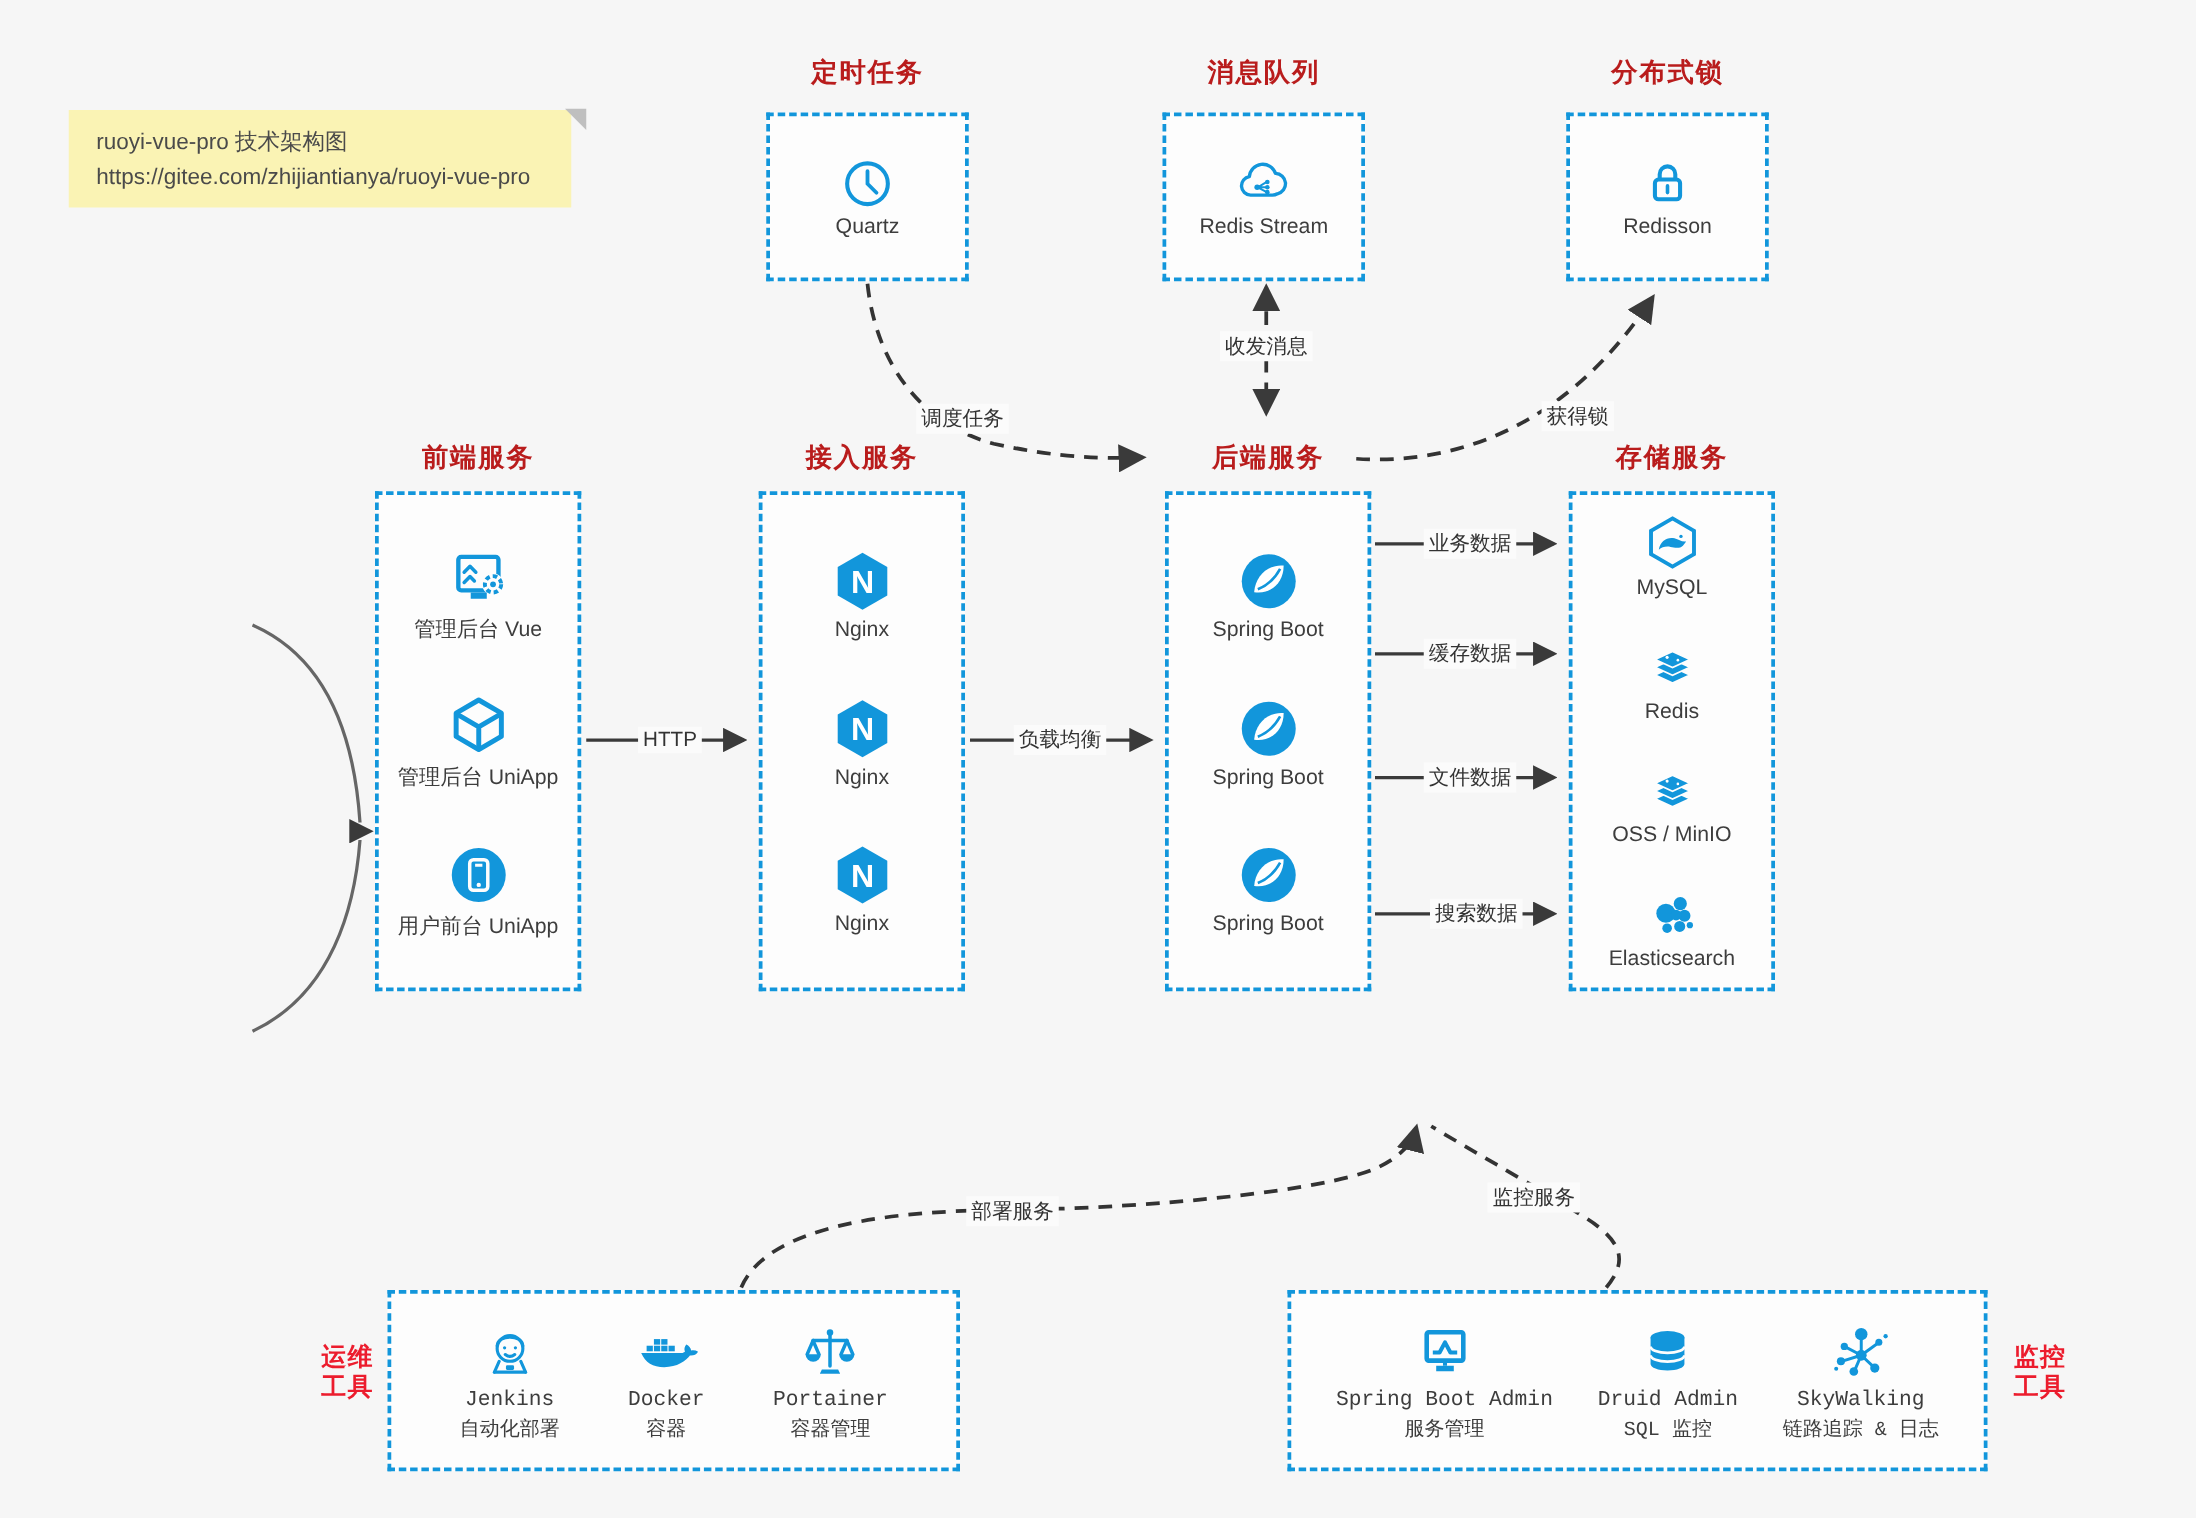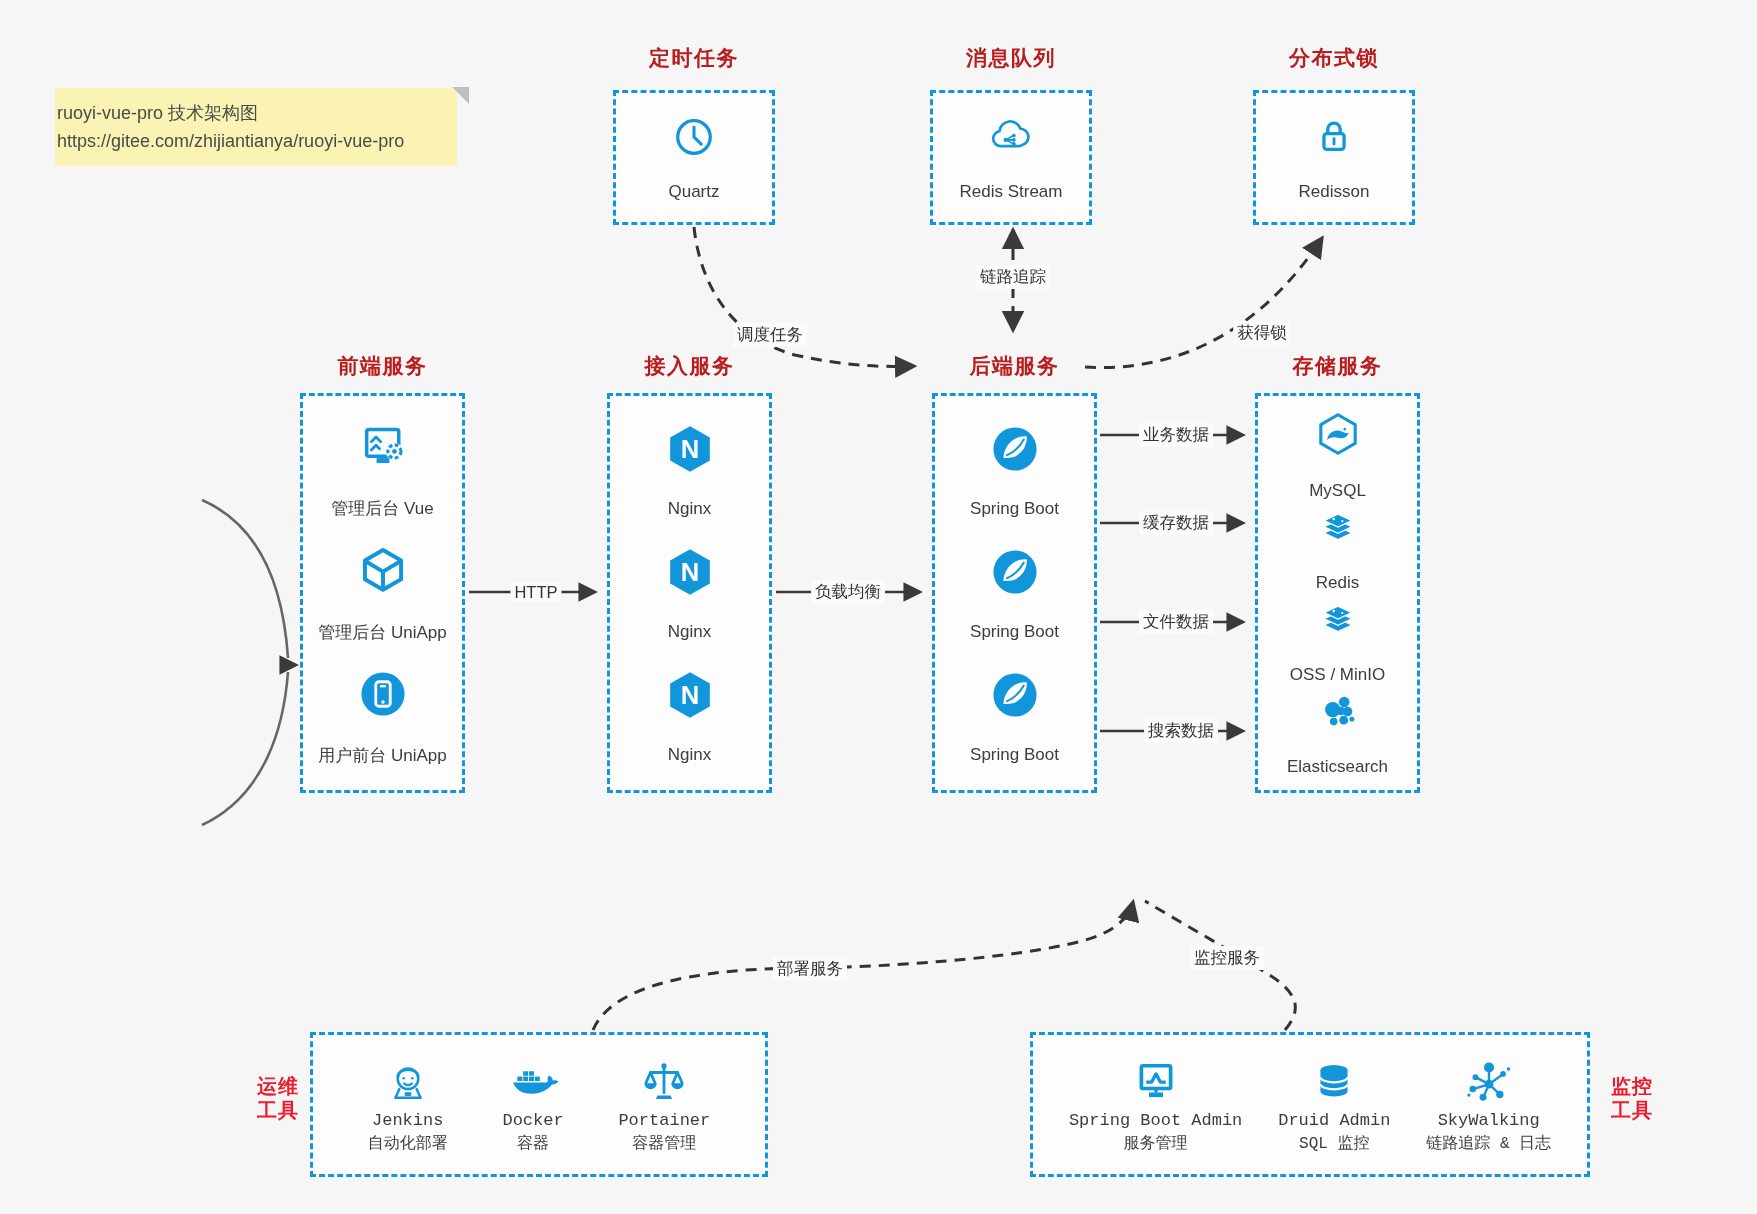--- a/index.html
+++ b/index.html
@@ -6,33 +6,33 @@
   .canvas{position:relative;width:1757px;height:1214px;background:#f6f6f6;
           font-family:"Liberation Sans","DejaVu Sans",sans-serif;overflow:hidden;}
   .overlay{position:absolute;left:0;top:0;width:1757px;height:1214px;pointer-events:none;z-index:3;}
   .dashed-box{position:absolute;border:3px dashed #1296DB;background:#fdfdfd;box-sizing:border-box;z-index:2;}
   .col-title{position:absolute;color:#b91c1c;font-weight:bold;font-size:21px;text-align:center;
              letter-spacing:1.5px;z-index:2;white-space:nowrap;}
   .side-label{position:absolute;color:#EC1C2D;font-weight:bold;font-size:20px;text-align:center;
               line-height:24px;z-index:2;letter-spacing:1px;}
   .vbox{display:flex;flex-direction:column;justify-content:space-evenly;height:100%;}
   .vbox4{display:flex;flex-direction:column;justify-content:space-between;height:100%;padding:13px 0;box-sizing:border-box;}
-  .node{display:flex;flex-direction:column;align-items:center;justify-content:center;gap:22px;}
+  .node{display:flex;flex-direction:column;align-items:center;justify-content:center;gap:1px;}
   .node-label{font-size:17px;color:#3d3d3d;white-space:nowrap;}
   .icon{color:#1296DB;display:block;}
   .icon svg{display:block;width:100%;height:100%;}.i46{width:46px;height:46px}.i50{width:50px;height:50px}
   .i52{width:52px;height:52px}.i56{width:56px;height:56px}
   .hbox{display:flex;flex-direction:row;justify-content:space-evenly;align-items:center;height:100%;}
   .tool{display:flex;flex-direction:column;align-items:center;gap:3px;font-family:Liberation Mono, monospace;}
   .tool .name{font-size:17px;color:#3d3d3d;white-space:nowrap;}
   .tool .desc{font-size:16px;color:#3d3d3d;white-space:nowrap;}
   .edge-label{position:absolute;transform:translate(-50%,-50%);font-size:16.5px;color:#333;
               background:#fbfbfb;padding:1px 4px;white-space:nowrap;z-index:4;}
   .note{position:absolute;left:55px;top:88px;width:402px;box-sizing:border-box;background:#faf3b4;
-        padding:11px 2px;z-index:2;}
+        padding:11px 22px;z-index:2;}
   .note .ln{font-size:18px;color:#4a4a4a;line-height:28px;white-space:nowrap;}
   .note-fold{position:absolute;right:-12px;top:-1px;width:0;height:0;
              border-top:17px solid #bfbfbf;border-left:17px solid transparent;}
   .client-box{position:absolute;border:3px dashed #1296DB;background:#fdfdfd;box-sizing:border-box;
               display:flex;flex-direction:column;align-items:center;justify-content:center;gap:8px;z-index:2;}
   .hidden-defs{position:absolute;width:0;height:0;overflow:hidden;}
 </style>
 </head>
 <body>
 
@@ -450,18 +450,18 @@
     <div>工具</div>
   </div>
 
   <div class="edge-label" style="left:536px;top:592px">HTTP</div>
   <div class="edge-label" style="left:848px;top:592px">负载均衡</div>
   <div class="edge-label" style="left:1176px;top:435px">业务数据</div>
   <div class="edge-label" style="left:1176px;top:523px">缓存数据</div>
   <div class="edge-label" style="left:1176px;top:622px">文件数据</div>
   <div class="edge-label" style="left:1181px;top:731px">搜索数据</div>
   <div class="edge-label" style="left:770px;top:335px">调度任务</div>
-  <div class="edge-label" style="left:1013px;top:277px">链路追踪</div>
+  <div class="edge-label" style="left:1013px;top:277px">收发消息</div>
   <div class="edge-label" style="left:1262px;top:333px">获得锁</div>
   <div class="edge-label" style="left:810px;top:969px">部署服务</div>
   <div class="edge-label" style="left:1227px;top:958px">监控服务</div>
 
 </div>
 
 </body></html>

